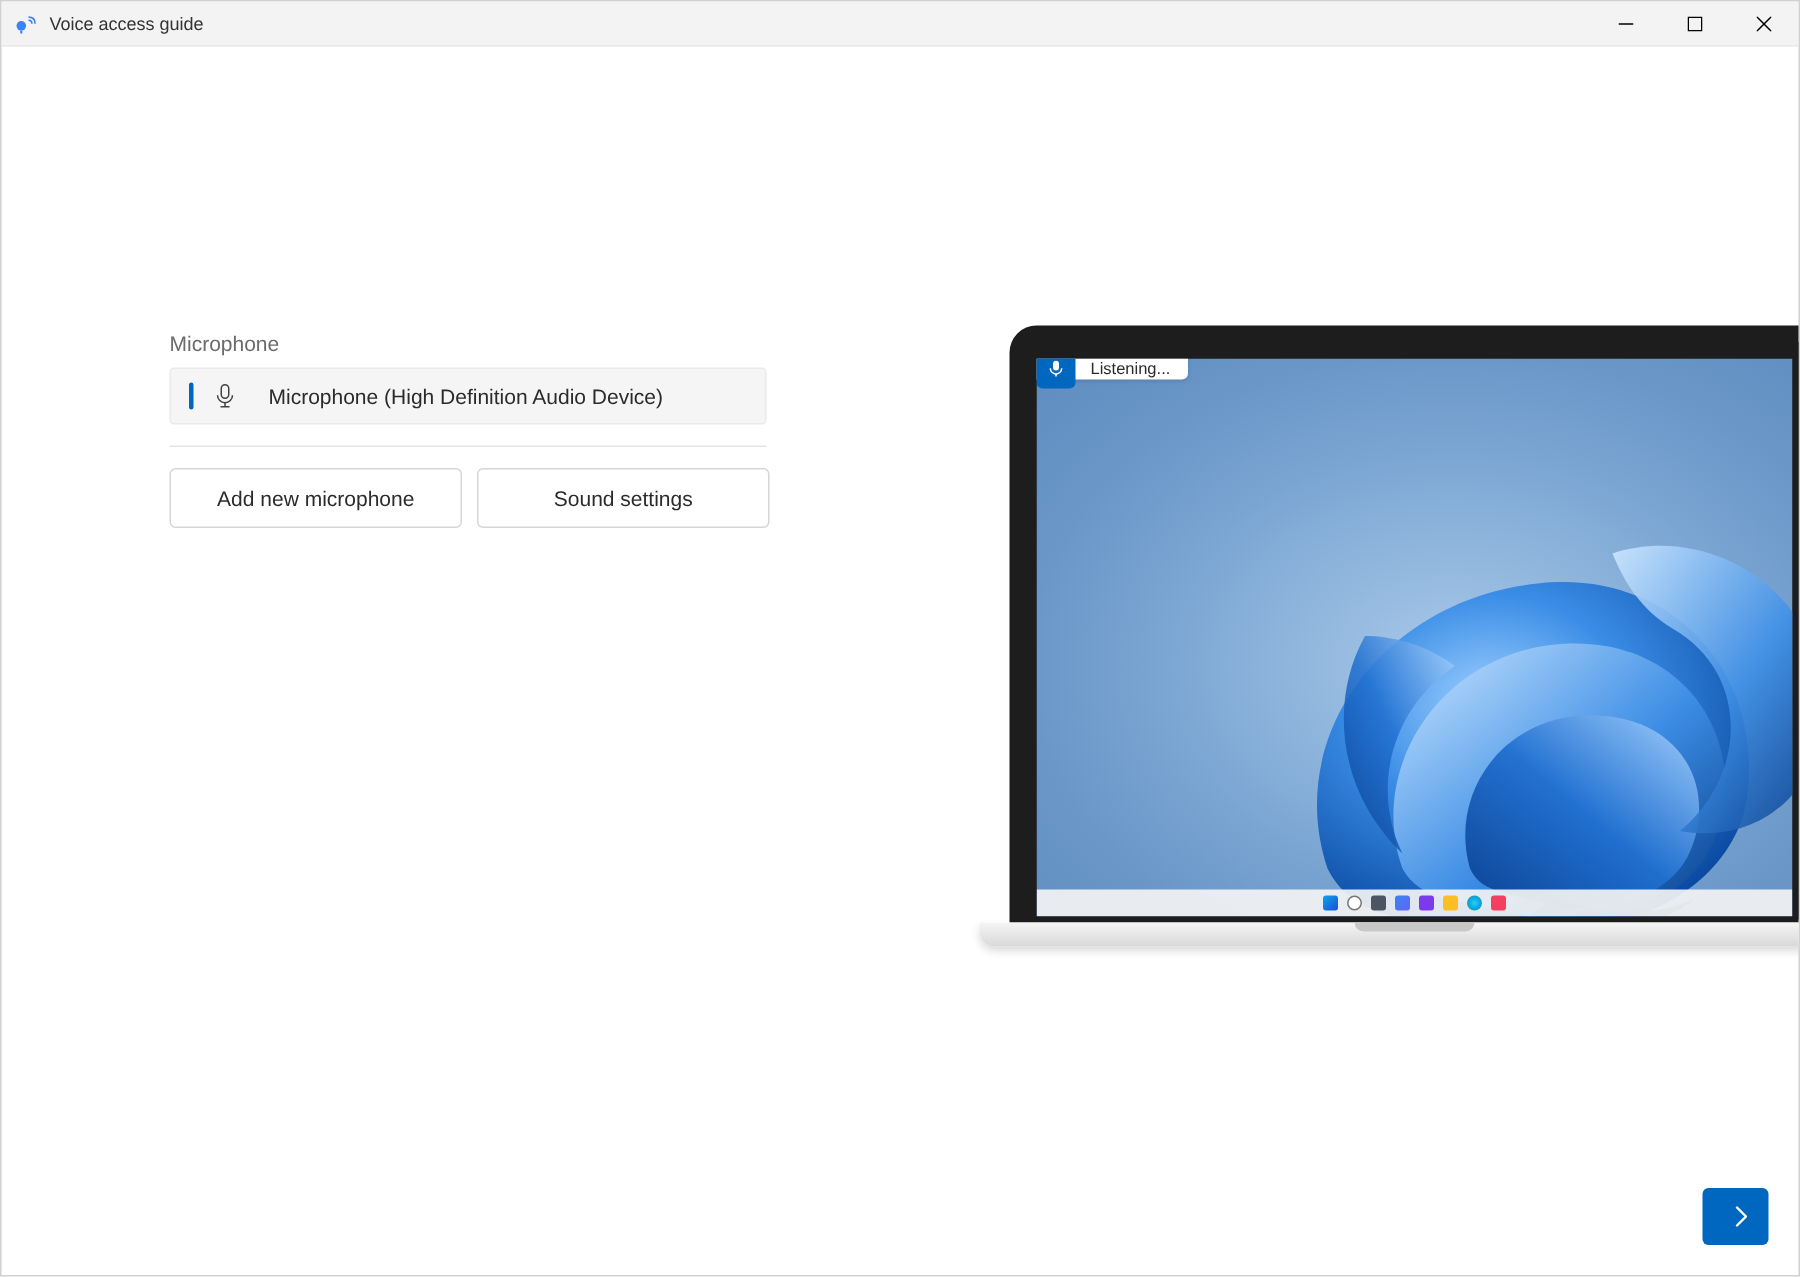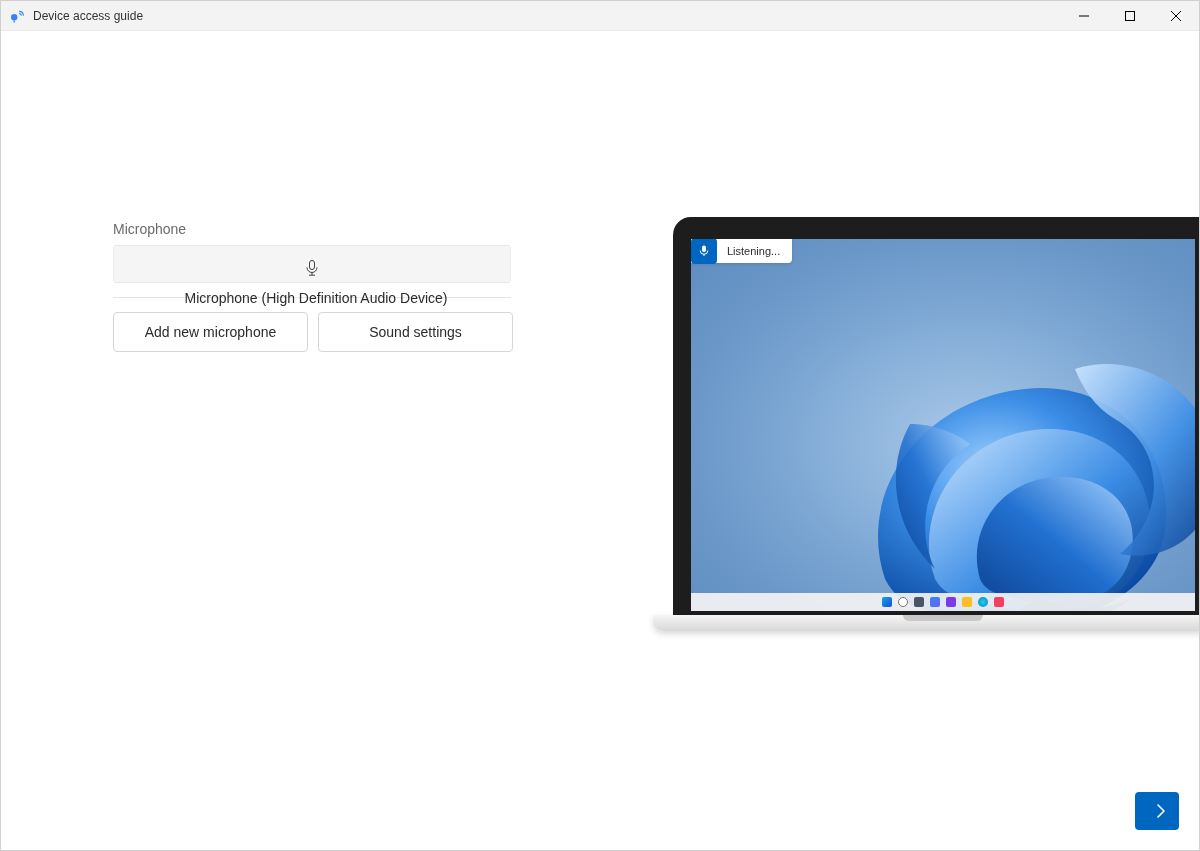--- a/index.html
+++ b/index.html
@@ -88,21 +88,20 @@
       height: 38px;
       background: #f5f5f5;
       border: 1px solid #eaeaea;
       border-radius: 3px;
       display: flex;
       align-items: center;
       padding: 0 12px;
       gap: 14px;
       width: 398px;
       cursor: pointer;
-      flex-direction: column;
     }
     .mic-accent {
       width: 3px;
       height: 18px;
       background: #0067c0;
       border-radius: 2px;
     }
     .mic-icon {
       color: #424242;
       display: flex;
@@ -183,21 +182,21 @@
       right: -40px;
       top: 40px;
       width: 420px;
       height: 360px;
     }
     
     .listening-pill {
       position: absolute;
       top: 0px;
       left: 0px;
-      height: 24px;
+      height: 14px;
       background: #ffffff;
       display: flex;
       align-items: center;
       padding-right: 12px;
       border-radius: 0 0 4px 0;
       box-shadow: 0 1px 3px rgba(0,0,0,.15);
       gap: 10px;
       z-index: 5;
     }
     .listening-mic-badge {
@@ -282,21 +281,21 @@
 <div class="titlebar">
   <div class="titlebar-left">
     <span class="app-icon">
       <svg viewBox="0 0 16 16" width="16" height="16">
         <circle cx="5.2" cy="9.2" r="3.2" fill="#3b82f6"></circle>
         <path d="M5.2 12.4 v2" stroke="#3b82f6" stroke-width="1.4"></path>
         <path d="M10 5.5 q2.3 0 2.3 2.3" stroke="#3b82f6" stroke-width="1.1" fill="none"></path>
         <path d="M10 3.4 q4.4 0 4.4 4.4" stroke="#3b82f6" stroke-width="1.1" fill="none"></path>
       </svg>
     </span>
-    <span class="titlebar-title">Device access guide</span>
+    <span class="titlebar-title">Voice access guide</span>
   </div>
   <div class="window-controls">
     <button class="win-btn" aria-label="Minimize">
       <svg viewBox="0 0 10 10">
           <path d="M0 5 H10" stroke="#000" stroke-width="1"></path>
         </svg>
     </button>
     <button class="win-btn" aria-label="Maximize">
       <svg viewBox="0 0 10 10">
           <rect x="0.5" y="0.5" width="9" height="9" fill="none" stroke="#000" stroke-width="1"></rect>

